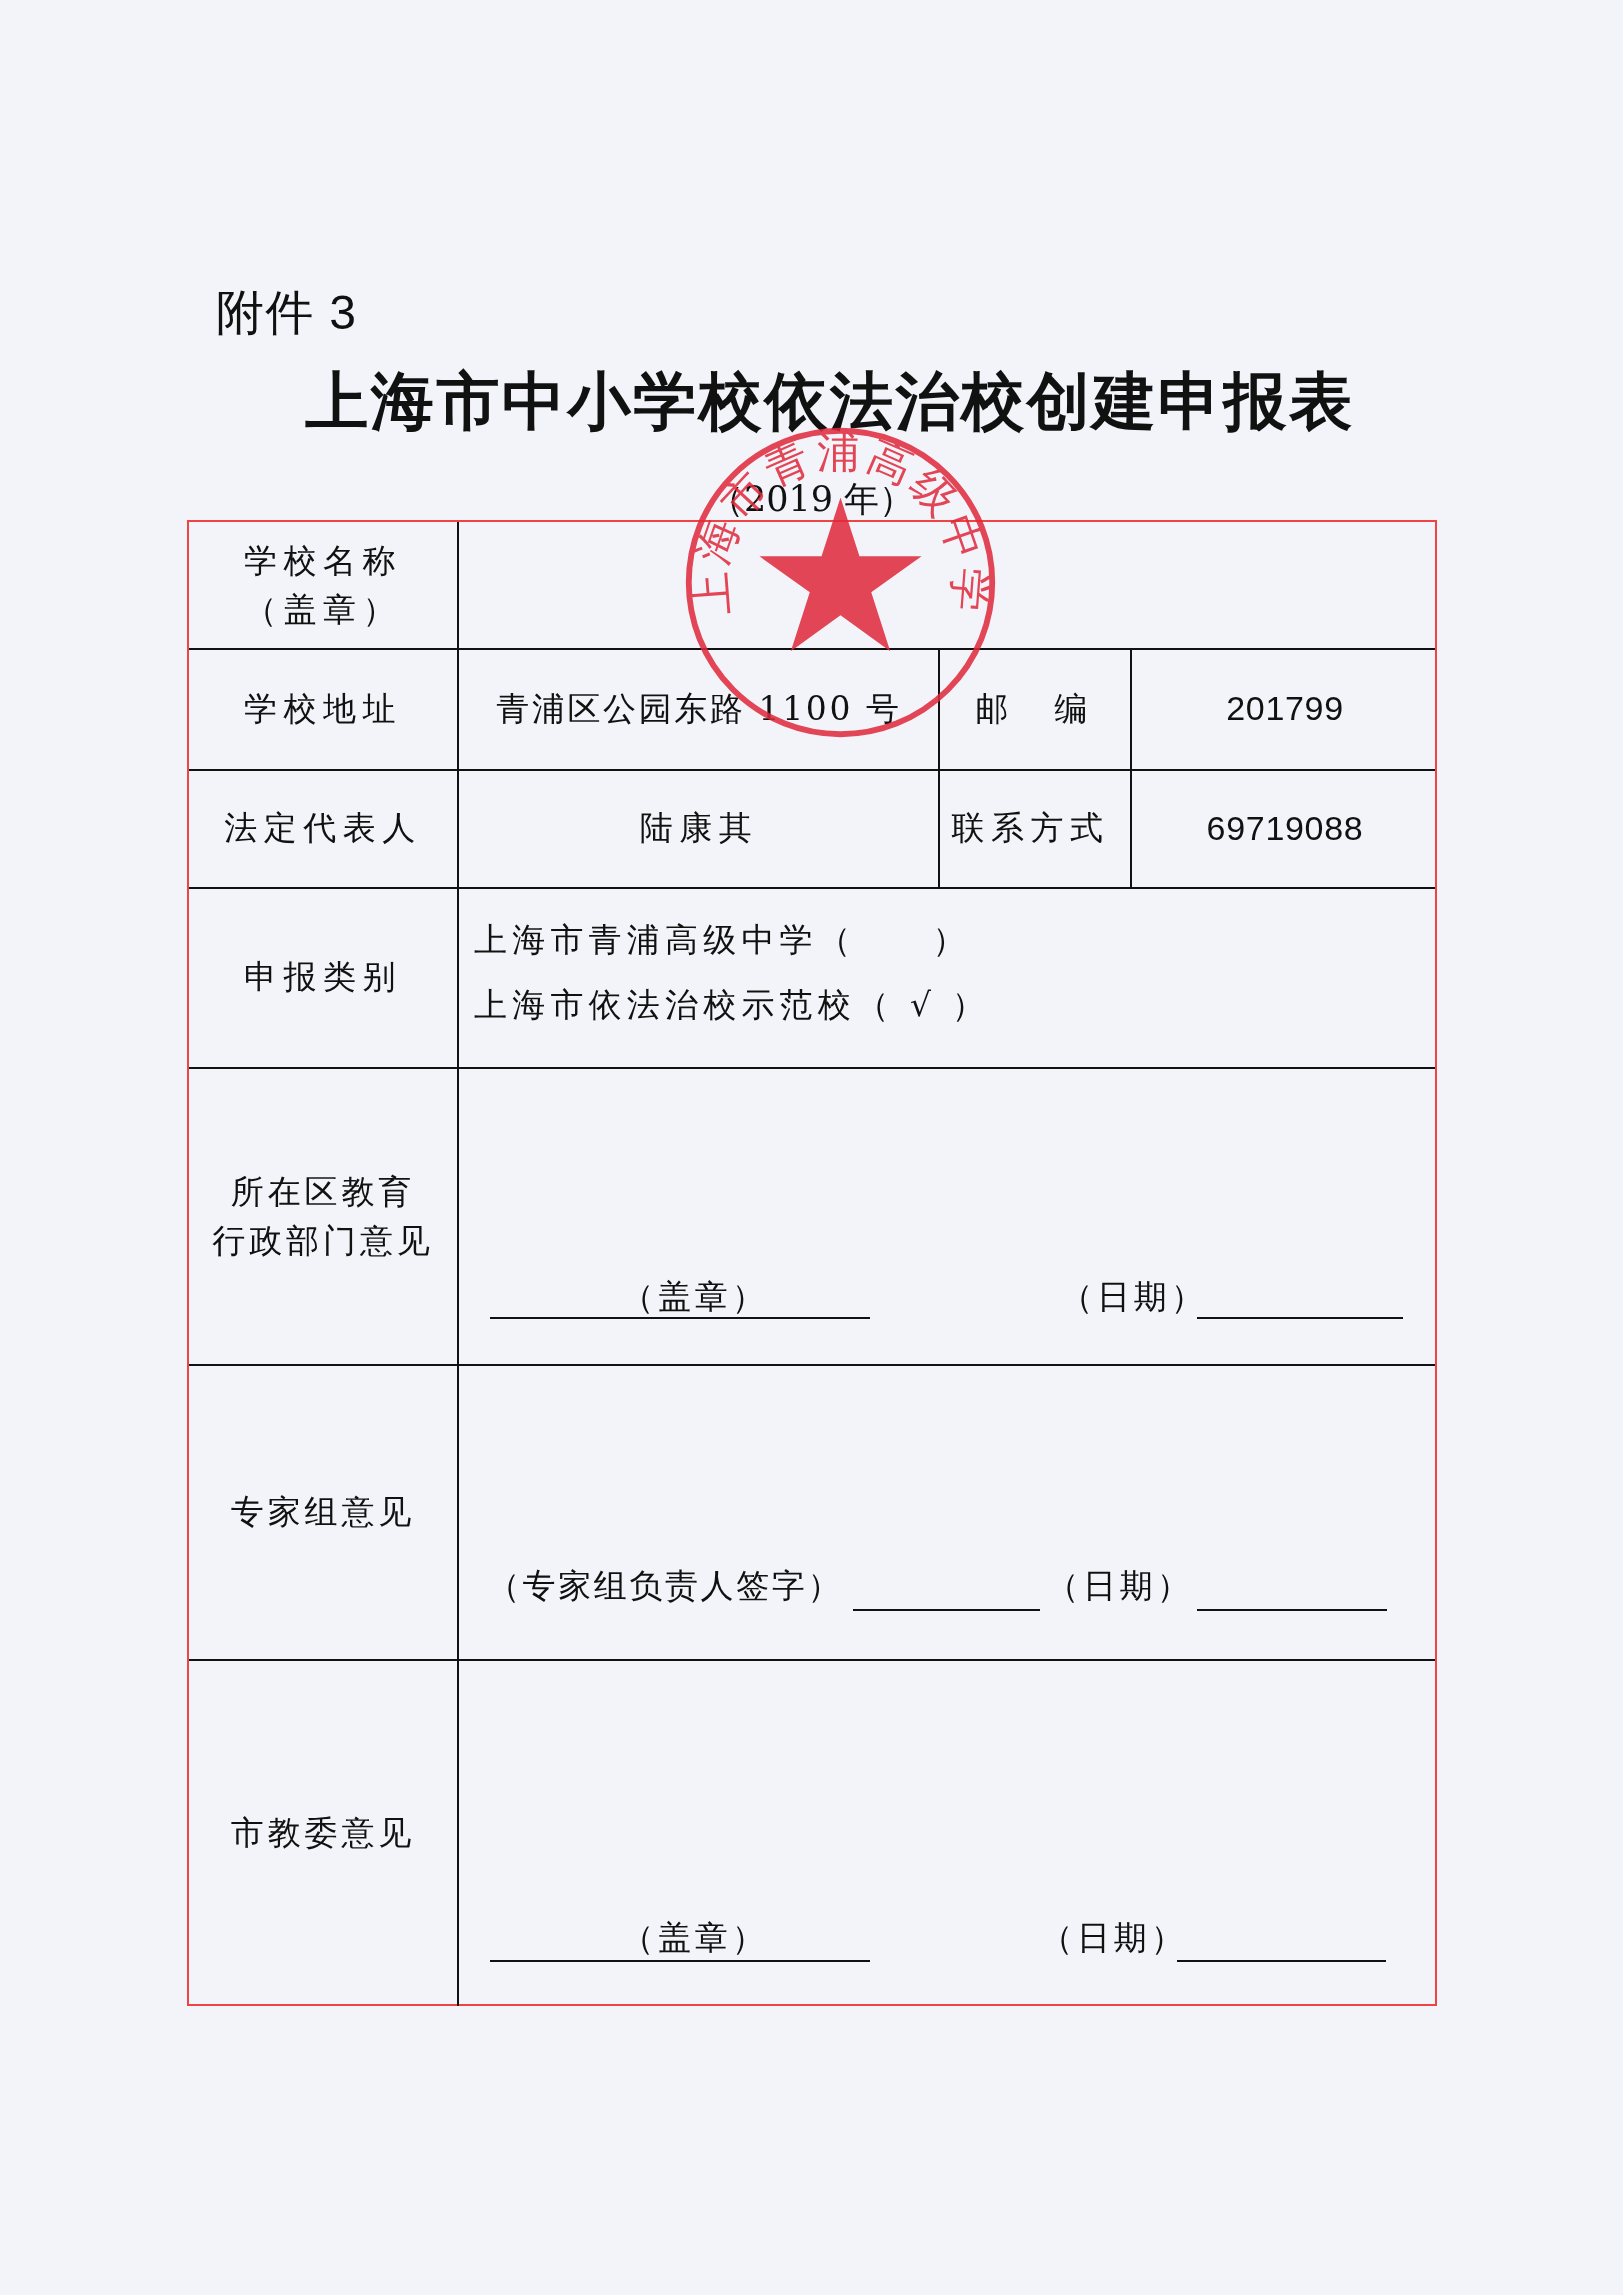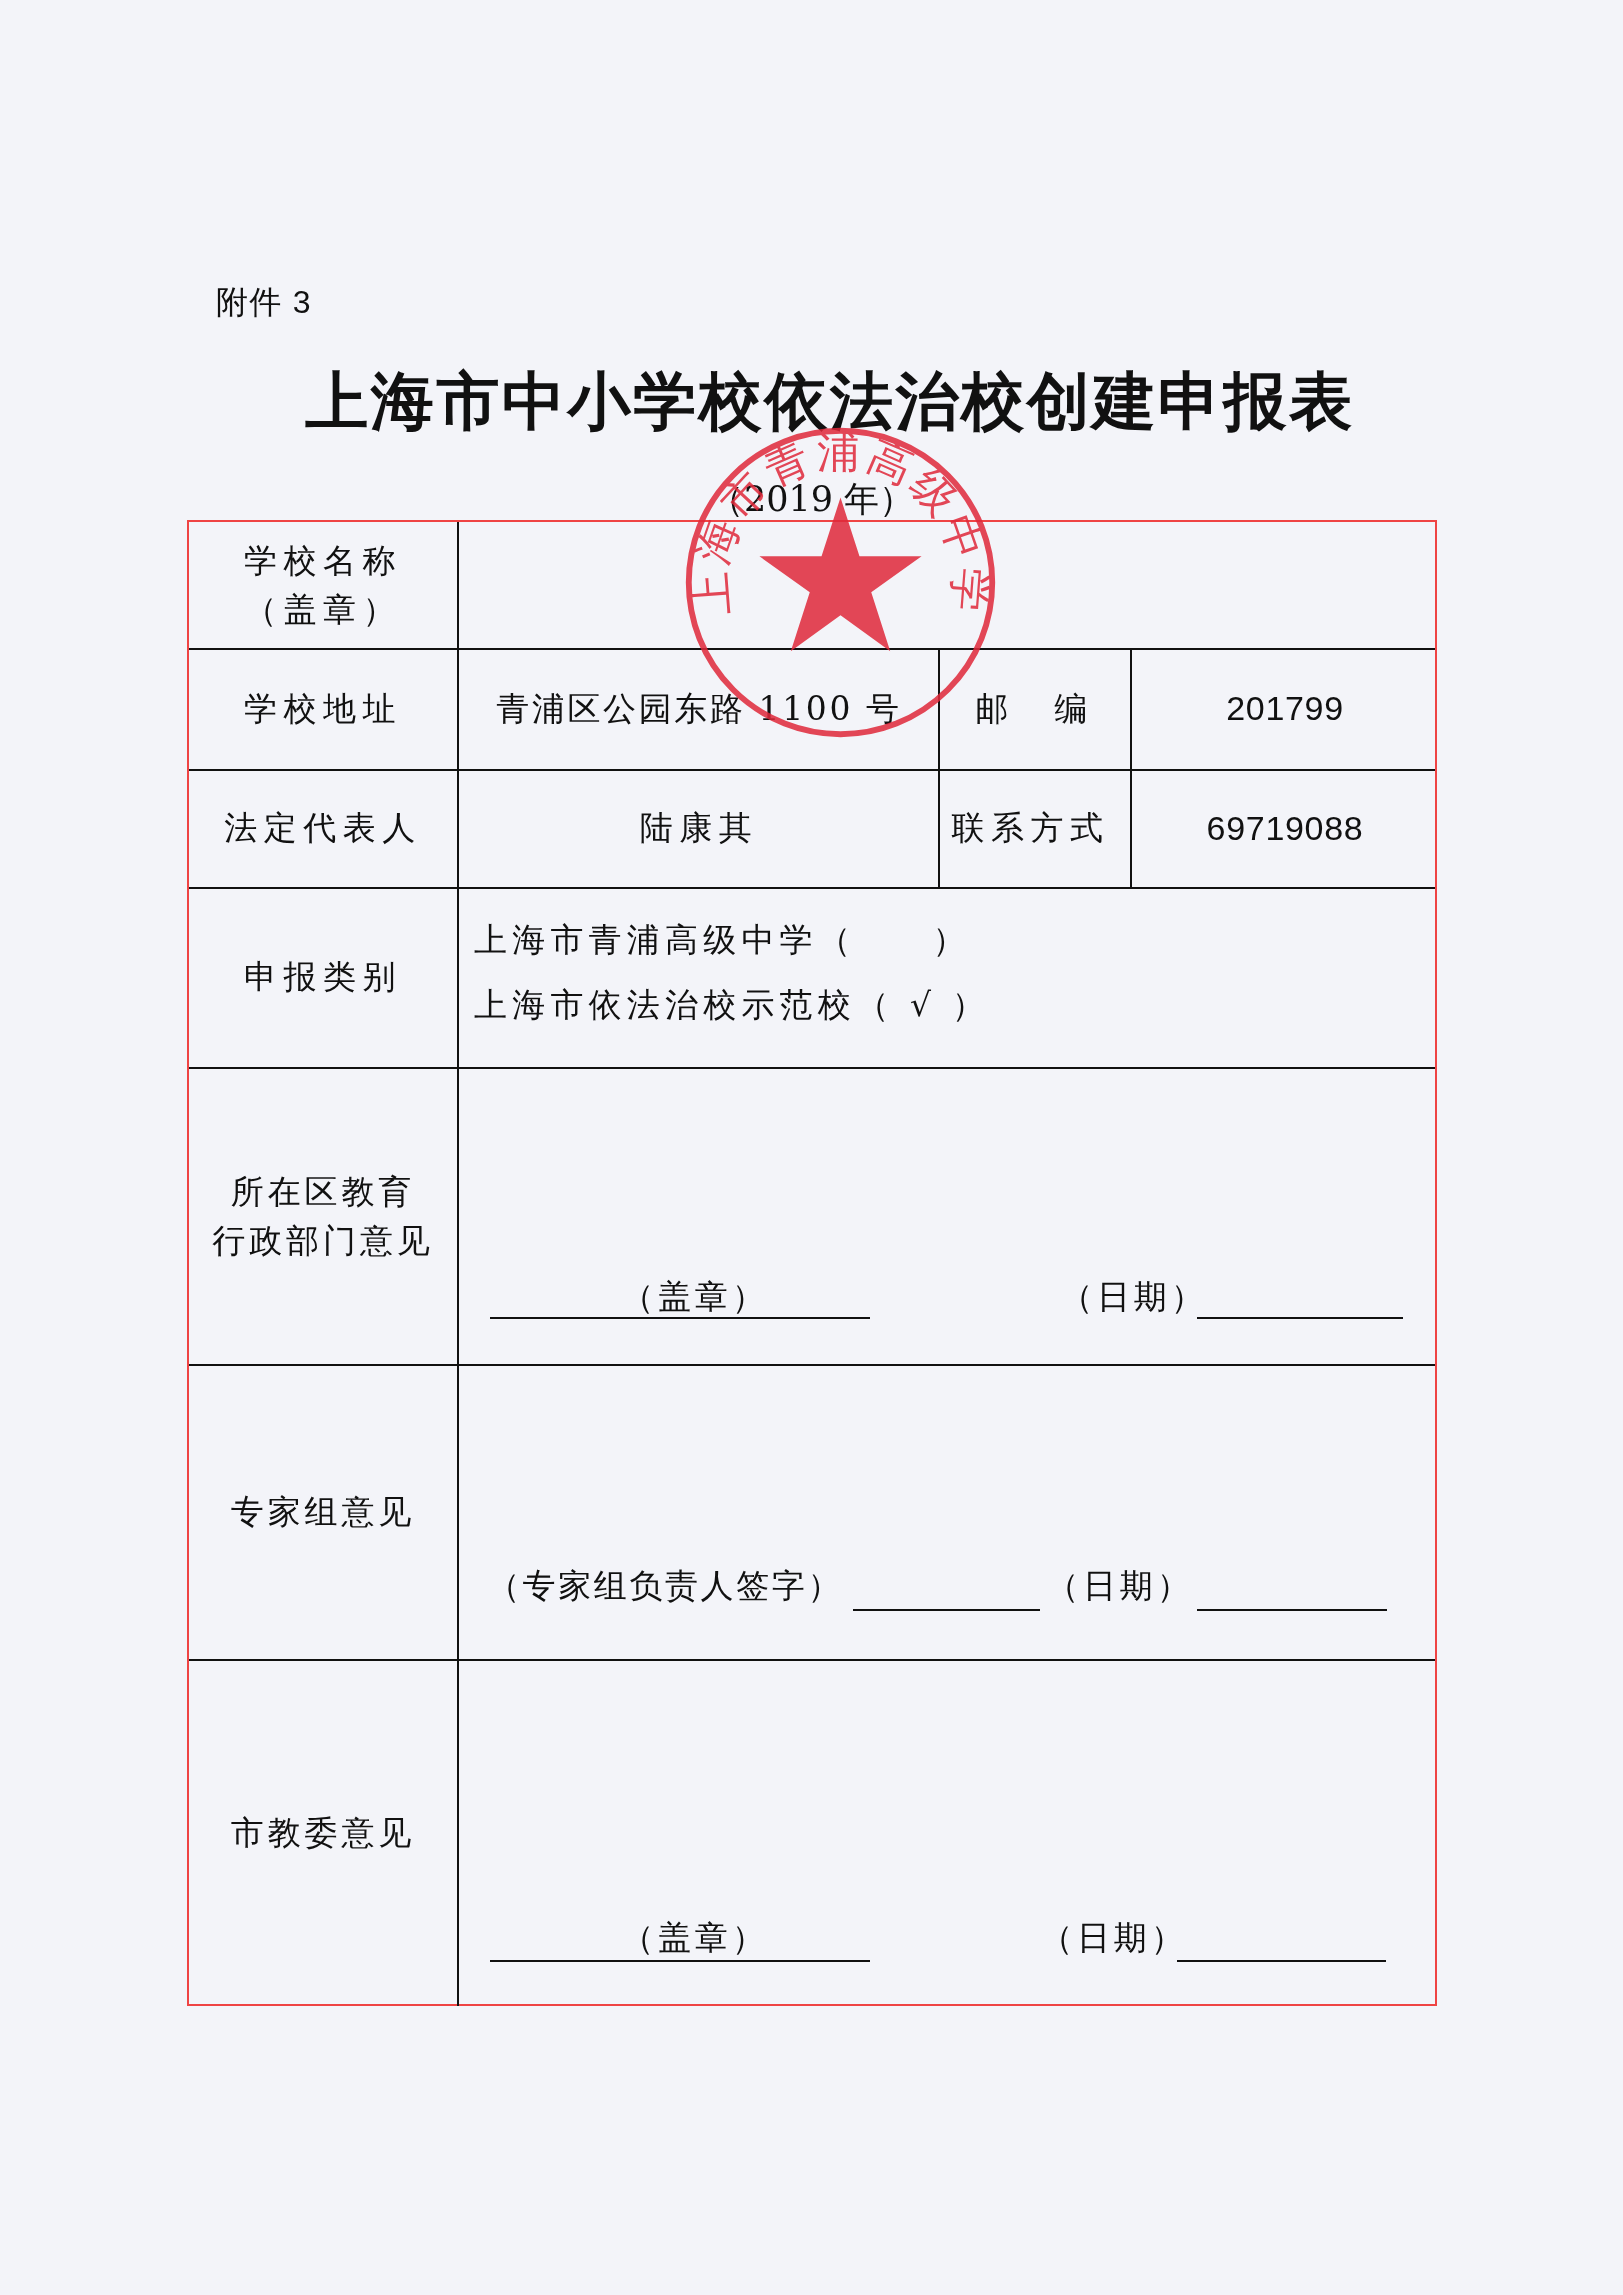--- a/index.html
+++ b/index.html
@@ -5,21 +5,21 @@
   html, body { margin:0; padding:0; }
   body {
     width:1623px; height:2295px; position:relative; overflow:hidden;
     background:#f3f4f9;
     font-family:"DejaVu Serif", "Liberation Serif", serif;
     color:#111;
   }
   .attach {
     position:absolute; left:216px; top:281px;
     font-family:"Liberation Sans", "DejaVu Sans", sans-serif;
-    font-size:32px; letter-spacing:1.3px;
+    font-size:48px; letter-spacing:1.3px;
   }
   .title {
     position:absolute; left:0; width:1575px; top:359px; text-align:center;
     font-size:63px; font-weight:bold; letter-spacing:2.6px;
     padding-left:85px; box-sizing:border-box;
   }
   .year {
     position:absolute; left:0; width:1623px; top:476px; text-align:center;
     font-size:35px; box-sizing:border-box;
   }

